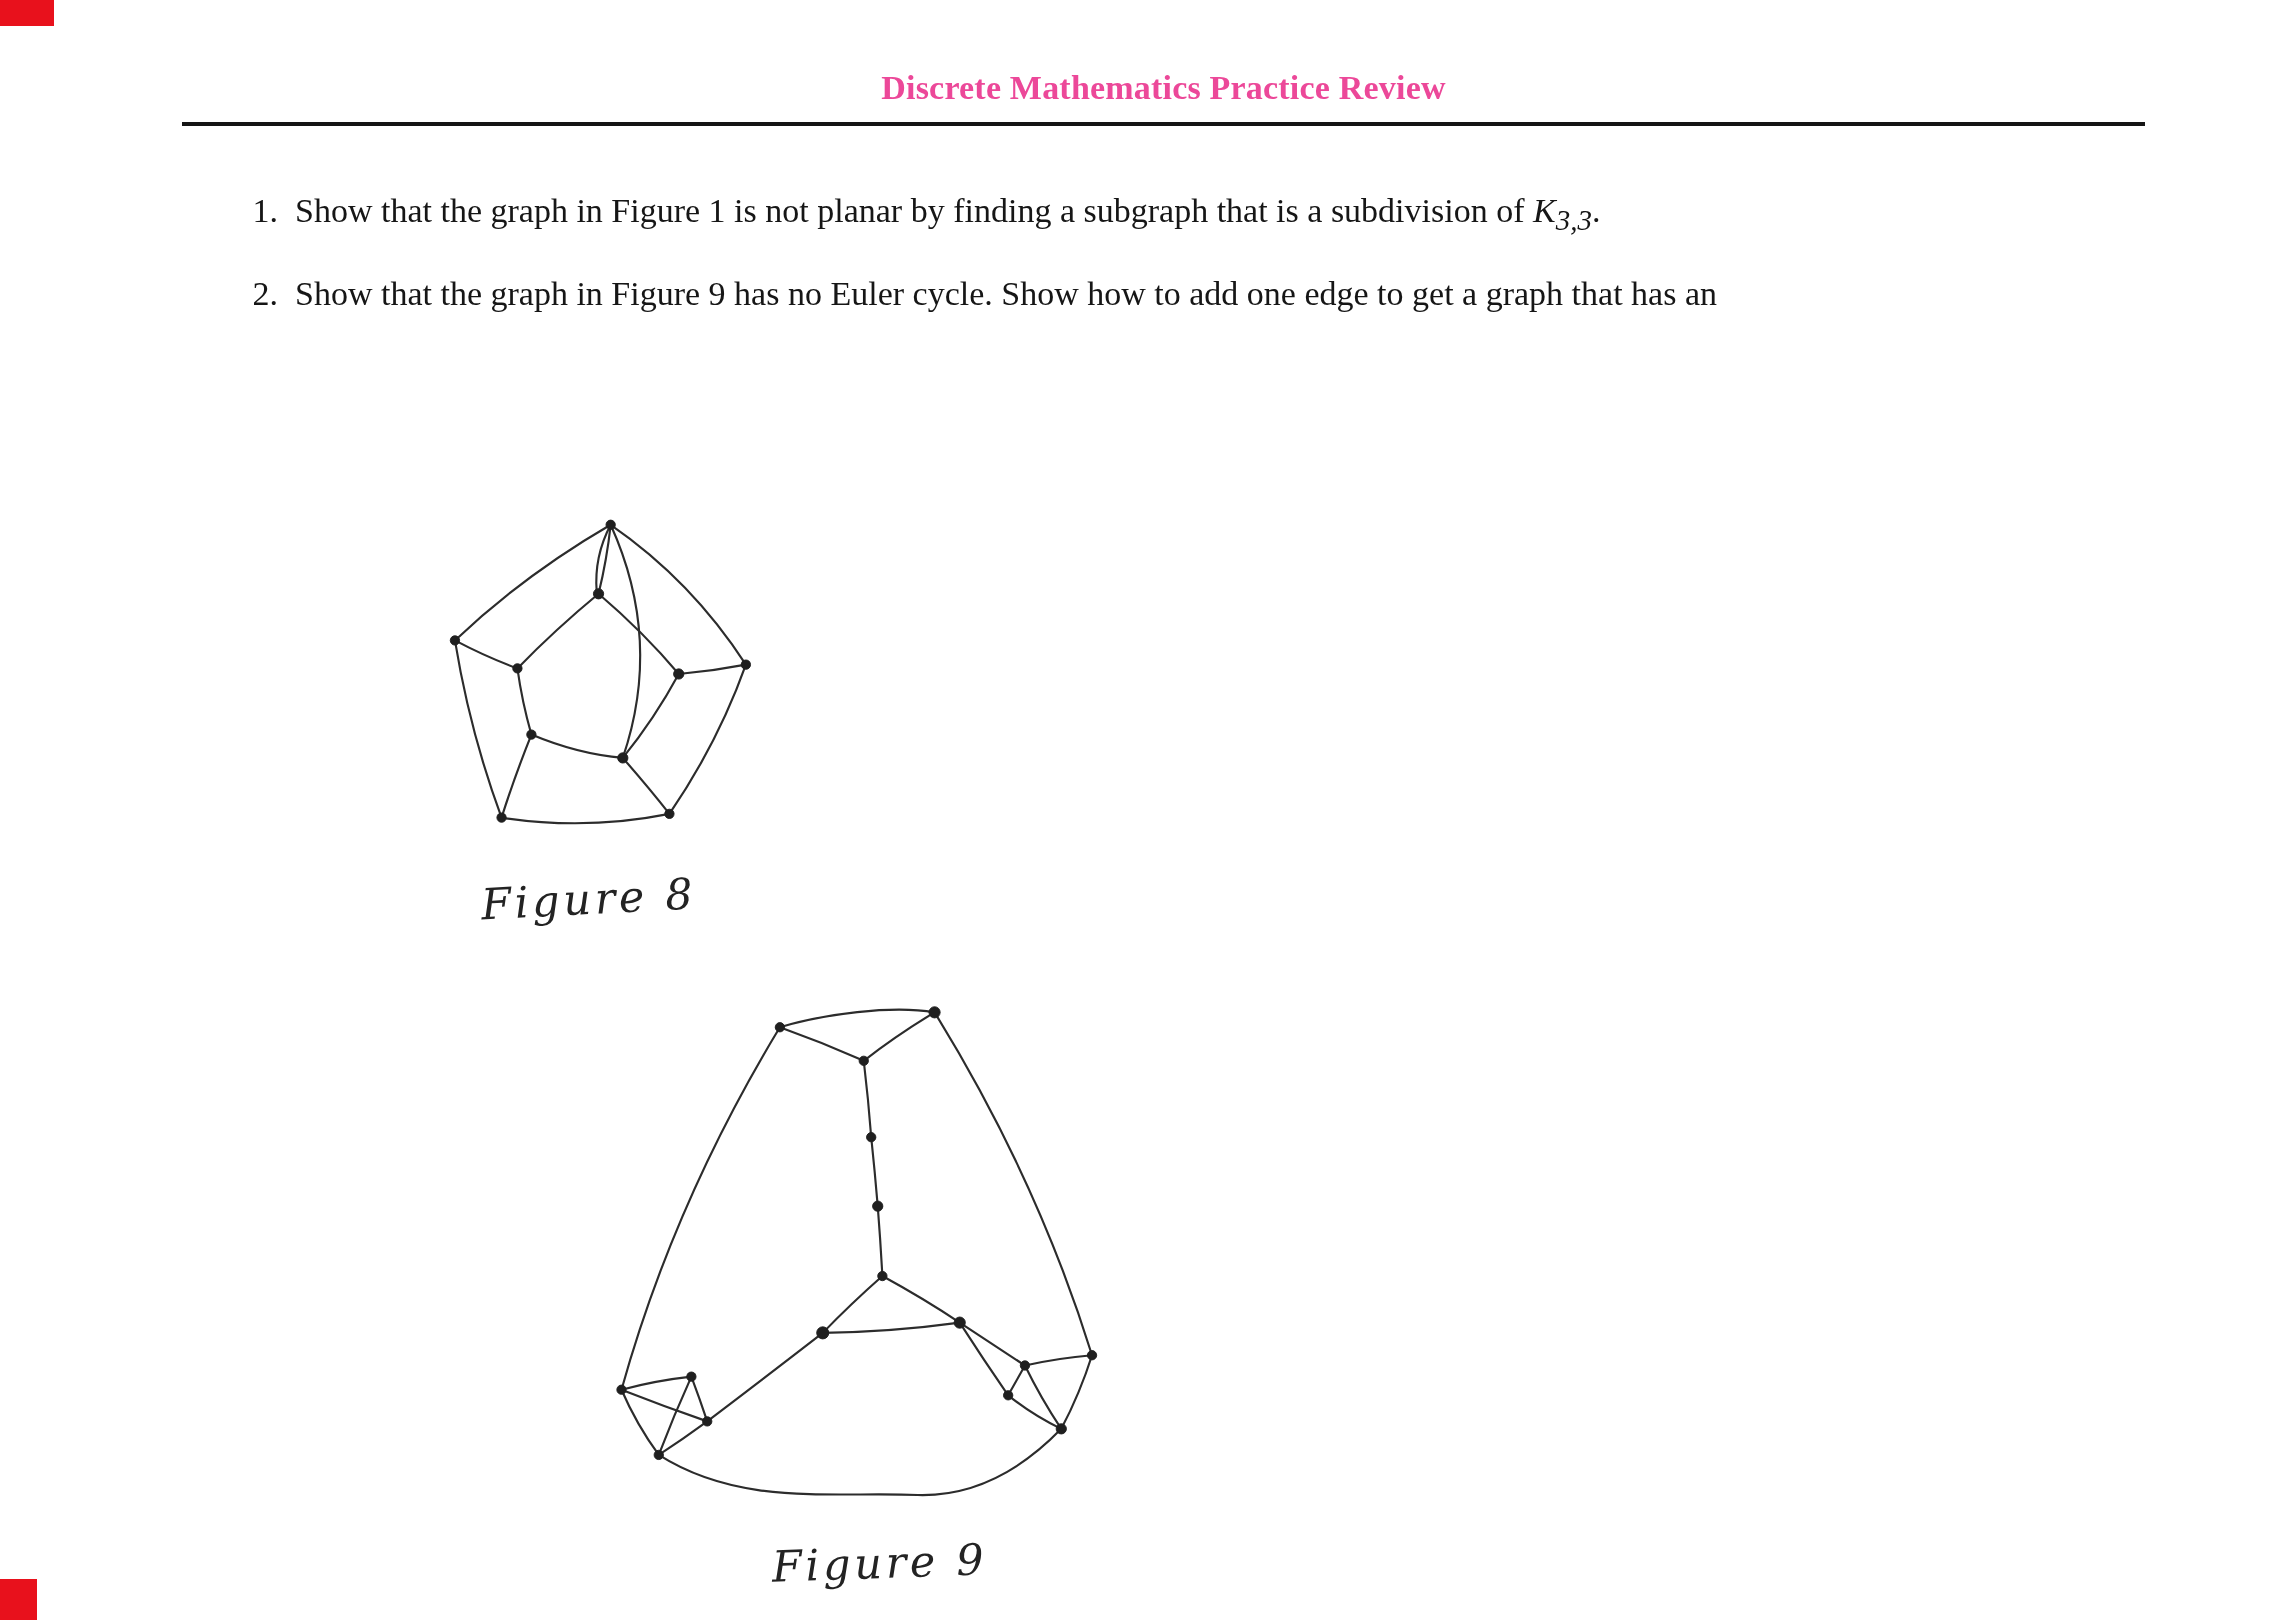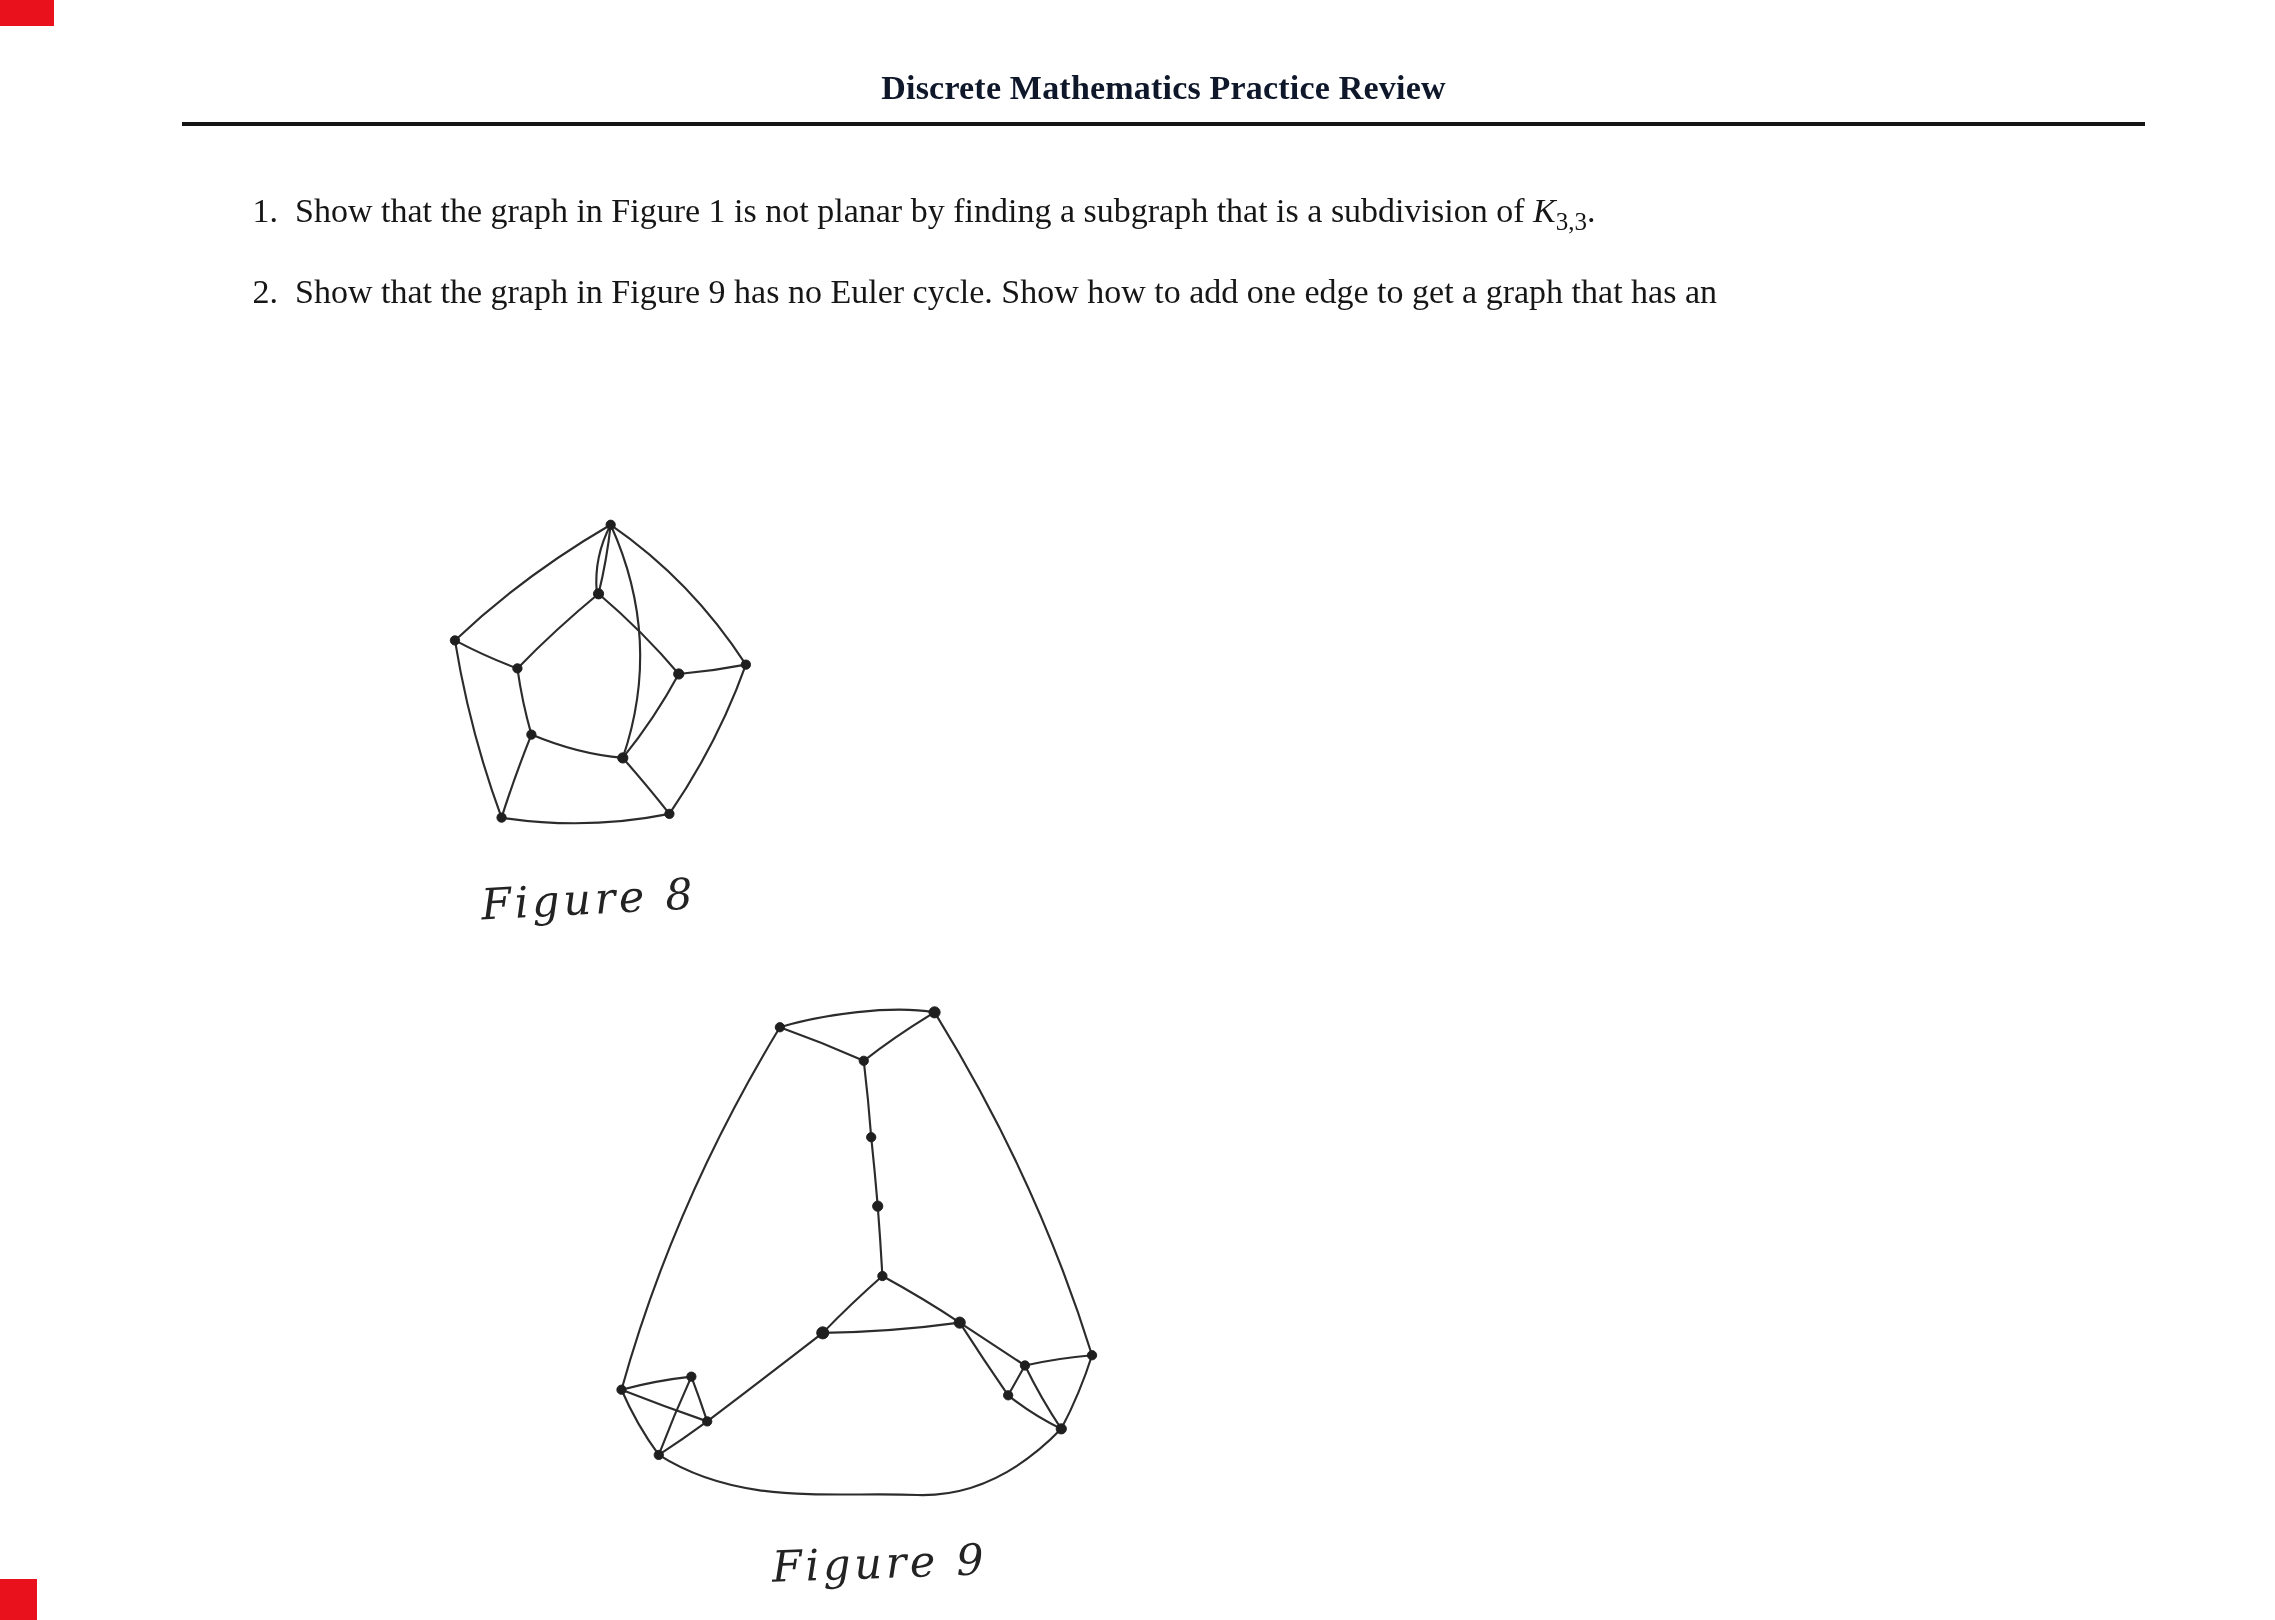--- a/index.html
+++ b/index.html
@@ -28,21 +28,21 @@
   .doc-header {
     padding-top: 69px;
     margin-left: 182px;
     width: 1963px;
     text-align: center;
   }
   .doc-title {
     font-size: 34px;
     font-weight: bold;
     letter-spacing: 0.2px;
-    color: #0f172a;
+    color: #ec4899;
   }
   .title-rule {
     margin-top: 15px;
     width: 100%;
     height: 3.7px;
     background: var(--rule, #151515);
   }
 
   
   .problems {
@@ -60,21 +60,21 @@
   }
   .problem .num {
     flex: none;
     width: 43px;
     text-align: right;
     margin-right: 17px;
   }
   .problem .text { display: block; }
   .tline { display: block; }
   .mathvar { font-style: italic; font-family: "Liberation Serif", serif; }
-  .mathsub { font-size: 25px; }
+  .mathsub { font-size: 29px; font-style: italic; }
 
   
   .figure { position: absolute; }
   .figure svg { display: block; }
   .figure .stroke {
     fill: none;
     stroke: #2c2c2c;
     stroke-width: 2.3;
     stroke-linecap: round;
     stroke-linejoin: round;

